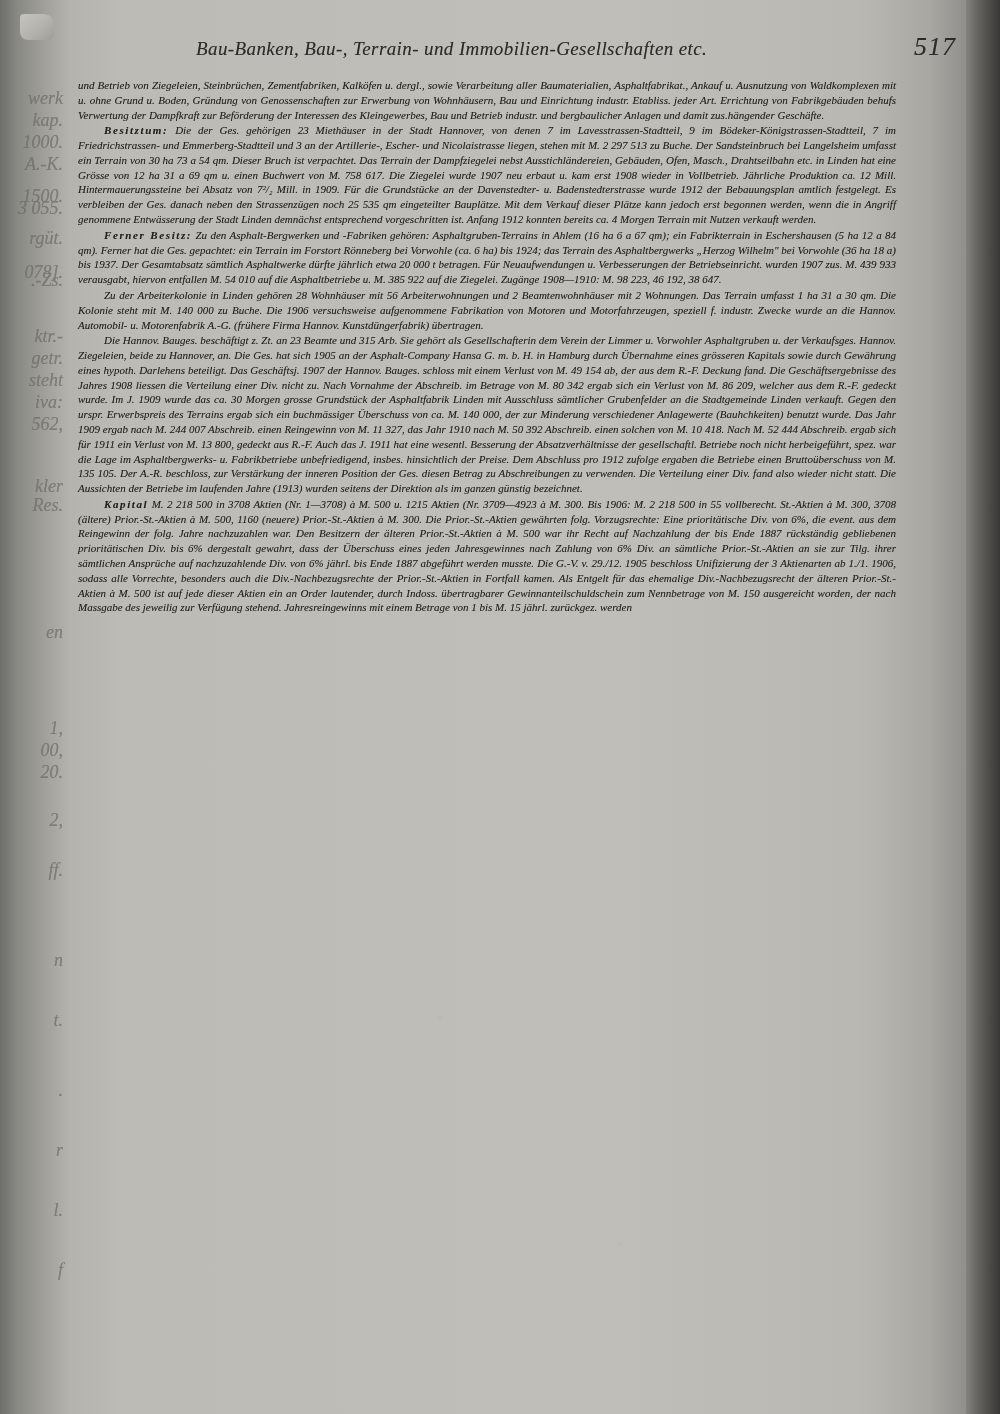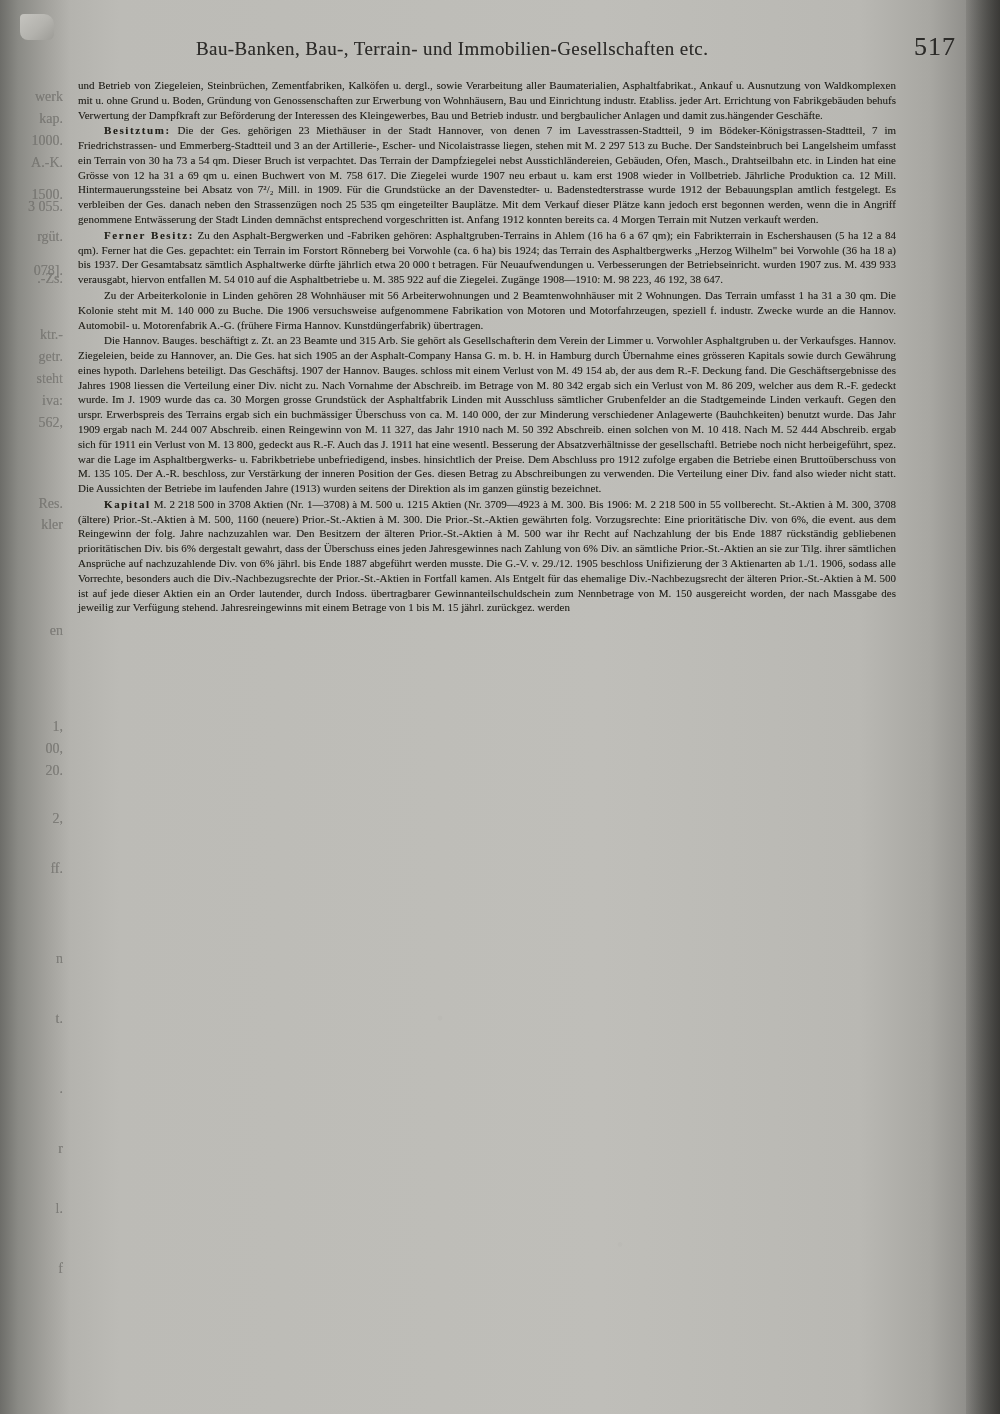--- a/index.html
+++ b/index.html
@@ -33,21 +33,21 @@
       radial-gradient(circle at 77% 18%, rgba(255,255,255,.06) 0 2px, transparent 3px),
       radial-gradient(circle at 62% 88%, rgba(0,0,0,.04) 0 2px, transparent 3px);
     pointer-events: none;
   }
   
   .left-margin {
     position: absolute;
     left: 0; top: 0;
     width: 66px; height: 1414px;
     font-family: "Liberation Serif", serif;
-    font-size: 14px;
+    font-size: 18px;
     color: #6f6e6a;
     opacity: .72;
     line-height: 1.22;
     text-align: right;
     padding-right: 3px;
     box-sizing: border-box;
   }
   .left-margin div { white-space: pre; }
   .lm-pos { position: absolute; right: 3px; }
 
@@ -105,20 +105,21 @@
   }
   .body-col p.indent { text-indent: 26px; }
   .body-col p + p { margin-top: 1px; }
   .lead { font-weight: bold; }
   .sp { letter-spacing: 1.6px; }
 
   
   .ink {
     filter: contrast(1.04);
     text-shadow: 0 0 .6px rgba(40,40,38,.35);
+    font-style: italic;
   }
 </style>
 </head>
 <body>
 
 <div class="page">
   <div class="page-bg"></div>
   <div class="noise"></div>
   <div class="corner-fold"></div>
   <div class="right-gutter"></div>
@@ -132,21 +133,21 @@
     <div class="lm-pos" style="top:198px;">3 055.</div>
     <div class="lm-pos" style="top:228px;">rgüt.</div>
     <div class="lm-pos" style="top:262px;">078].</div>
     <div class="lm-pos" style="top:270px;">.-Zs.</div>
     <div class="lm-pos" style="top:326px;margin-left:14px;">ktr.-</div>
     <div class="lm-pos" style="top:348px;">getr.</div>
     <div class="lm-pos" style="top:370px;">steht</div>
     <div class="lm-pos" style="top:392px;text-align:right;">iva:</div>
     <div class="lm-pos" style="top:414px;">562,</div>
     <div class="lm-pos" style="top:450px;margin-top:45px;">Res.</div>
-    <div class="lm-pos" style="top:516px;text-align:center;">kler</div>
+    <div class="lm-pos" style="top:476px;text-align:center;">kler</div>
     <div class="lm-pos" style="top:622px;">en</div>
     <div class="lm-pos" style="top:718px;">1,</div>
     <div class="lm-pos" style="top:740px;">00,</div>
     <div class="lm-pos" style="top:762px;">20.</div>
     <div class="lm-pos" style="top:810px;">2,</div>
     <div class="lm-pos" style="top:860px;">ff.</div>
     <div class="lm-pos" style="top:950px;">n</div>
     <div class="lm-pos" style="top:1010px;">t.</div>
     <div class="lm-pos" style="top:1080px;">.</div>
     <div class="lm-pos" style="top:1140px;">r</div>

